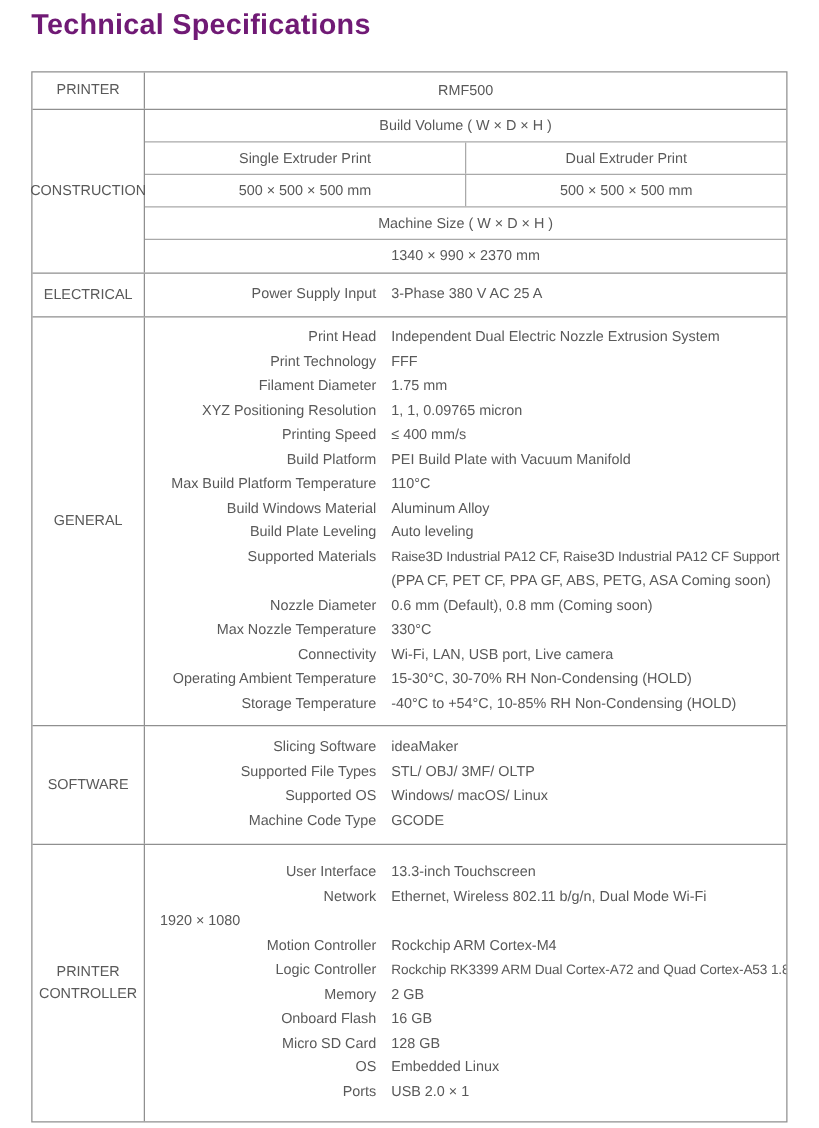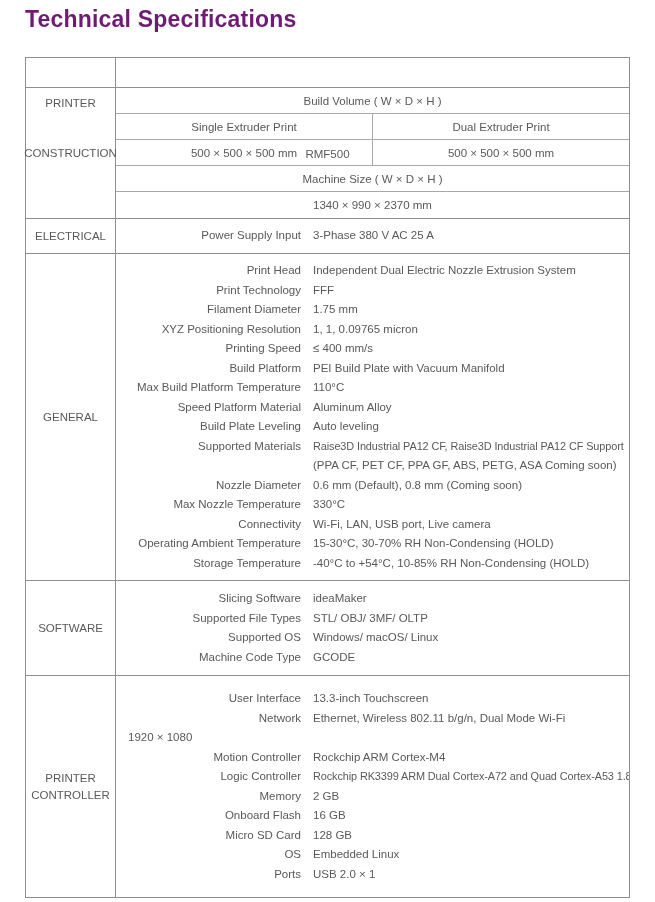--- a/index.html
+++ b/index.html
@@ -19,21 +19,21 @@
   .section:first-child { border-top: none; }
   .label-col {
     width: 90px; flex: 0 0 90px; border-right: 1px solid #8f8f8f;
     display: flex; align-items: center; justify-content: center;
     text-align: center; font-size: 11.5px; color: #595959; padding: 2px 6px;
     line-height: 17px;
   }
   .content { flex: 1; min-width: 0; }
 
   
-  .sec-printer { height: 29px; flex-direction: column; }
+  .sec-printer { height: 29px; }
   .sec-printer .content { display: flex; align-items: center; justify-content: center; font-size: 11.5px; }
 
   
   .c-row { height: 26px; border-bottom: 1px solid #a9a9a9; display: flex; align-items: center; justify-content: center; font-size: 11.5px; }
   .c-row:last-child { border-bottom: none; }
   .c-split { padding: 0; }
   .c-cell { flex: 1; height: 100%; display: flex; align-items: center; justify-content: center; text-align: right; }
   .c-cell:first-child { border-right: 1px solid #a9a9a9; }
 
   
@@ -113,21 +113,21 @@
         </div>
       <div class="spec-row">
           <span class="spec-name">Build Platform</span>
           <span class="spec-value">PEI Build Plate with Vacuum Manifold</span>
         </div>
       <div class="spec-row">
           <span class="spec-name">Max Build Platform Temperature</span>
           <span class="spec-value">110°C</span>
         </div>
       <div class="spec-row">
-          <span class="spec-name">Speed Platform Material</span>
+          <span class="spec-name">Build Windows Material</span>
           <span class="spec-value">Aluminum Alloy</span>
         </div>
       <div class="spec-row">
           <span class="spec-name">Build Plate Leveling</span>
           <span class="spec-value">Auto leveling</span>
         </div>
       <div class="spec-row">
           <span class="spec-name">Supported Materials</span>
           <span class="spec-value fit">Raise3D Industrial PA12 CF, Raise3D Industrial PA12 CF Support</span>
         </div>

